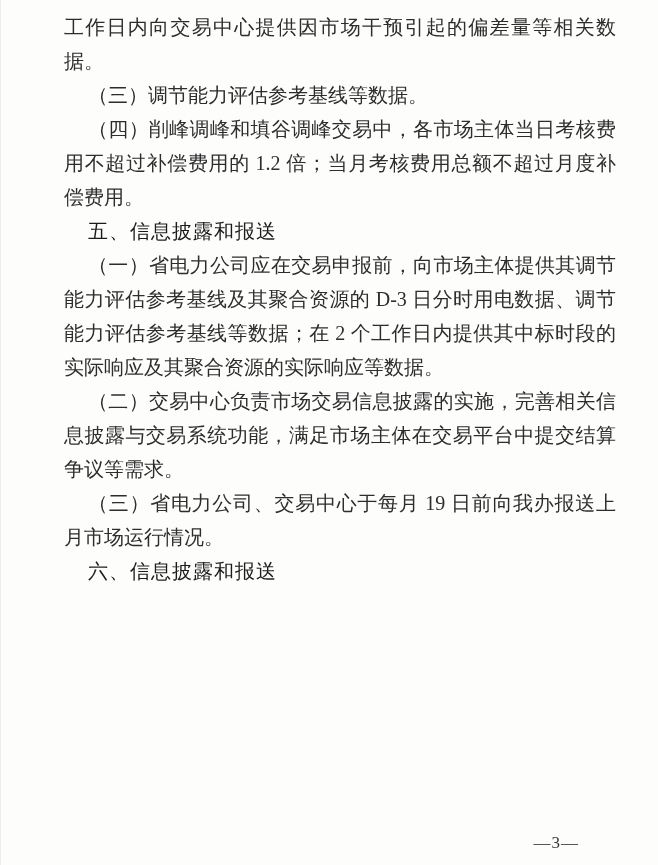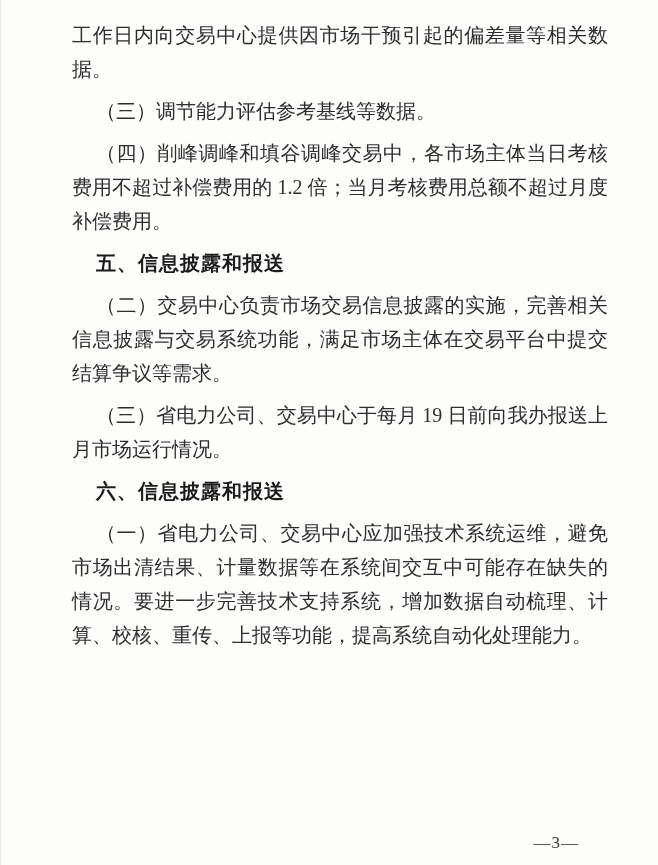--- a/index.html
+++ b/index.html
@@ -22,29 +22,29 @@
     left: 63px;
     width: 552px;
     color: var(--body-color, #2d2d2d);
     font-family: "Liberation Serif", "DejaVu Serif", serif;
     font-size: 20px;
     line-height: 34px;
     text-align: justify;
     text-justify: inter-character;
   }
   p.para {
-    margin: 8px;
+    margin: 0;
     text-indent: 1.2em;
   }
   p.para.no-indent {
     text-indent: 0;
   }
   p.para.heading {
     font-family: "Liberation Sans", "DejaVu Sans", sans-serif;
-    font-weight: bold;
+    font-weight: normal;
     color: var(--heading-color, #1b1b1b);
     letter-spacing: 1px;
   }
   .page-number {
     position: absolute;
     top: 833px;
     left: 0;
     width: 578px;
     text-align: right;
     font-family: "Liberation Serif", "DejaVu Serif", serif;
@@ -55,19 +55,19 @@
 </style>
 </head>
 <body>
 
 <div class="page">
   <div class="content" id="paragraphs-container">
       <p class="para no-indent">工作日内向交易中心提供因市场干预引起的偏差量等相关数据。</p>
       <p class="para">（三）调节能力评估参考基线等数据。</p>
       <p class="para">（四）削峰调峰和填谷调峰交易中，各市场主体当日考核费用不超过补偿费用的 1.2 倍；当月考核费用总额不超过月度补偿费用。</p>
       <p class="para heading">五、信息披露和报送</p>
+      <p class="para">（一）省电力公司应在交易申报前，向市场主体提供其调节能力评估参考基线及其聚合资源的 D-3 日分时用电数据、调节能力评估参考基线等数据；在 2 个工作日内提供其中标时段的实际响应及其聚合资源的实际响应等数据。</p>
       <p class="para">（二）交易中心负责市场交易信息披露的实施，完善相关信息披露与交易系统功能，满足市场主体在交易平台中提交结算争议等需求。</p>
       <p class="para">（三）省电力公司、交易中心于每月 19 日前向我办报送上月市场运行情况。</p>
       <p class="para heading">六、信息披露和报送</p>
-      <p class="para">（一）省电力公司、交易中心应加强技术系统运维，避免市场出清结果、计量数据等在系统间交互中可能存在缺失的情况。要进一步完善技术支持系统，增加数据自动梳理、计算、校核、重传、上报等功能，提高系统自动化处理能力。</p>
     </div>
   <div class="page-number">—3—</div>
 </div>
 
 </body></html>

